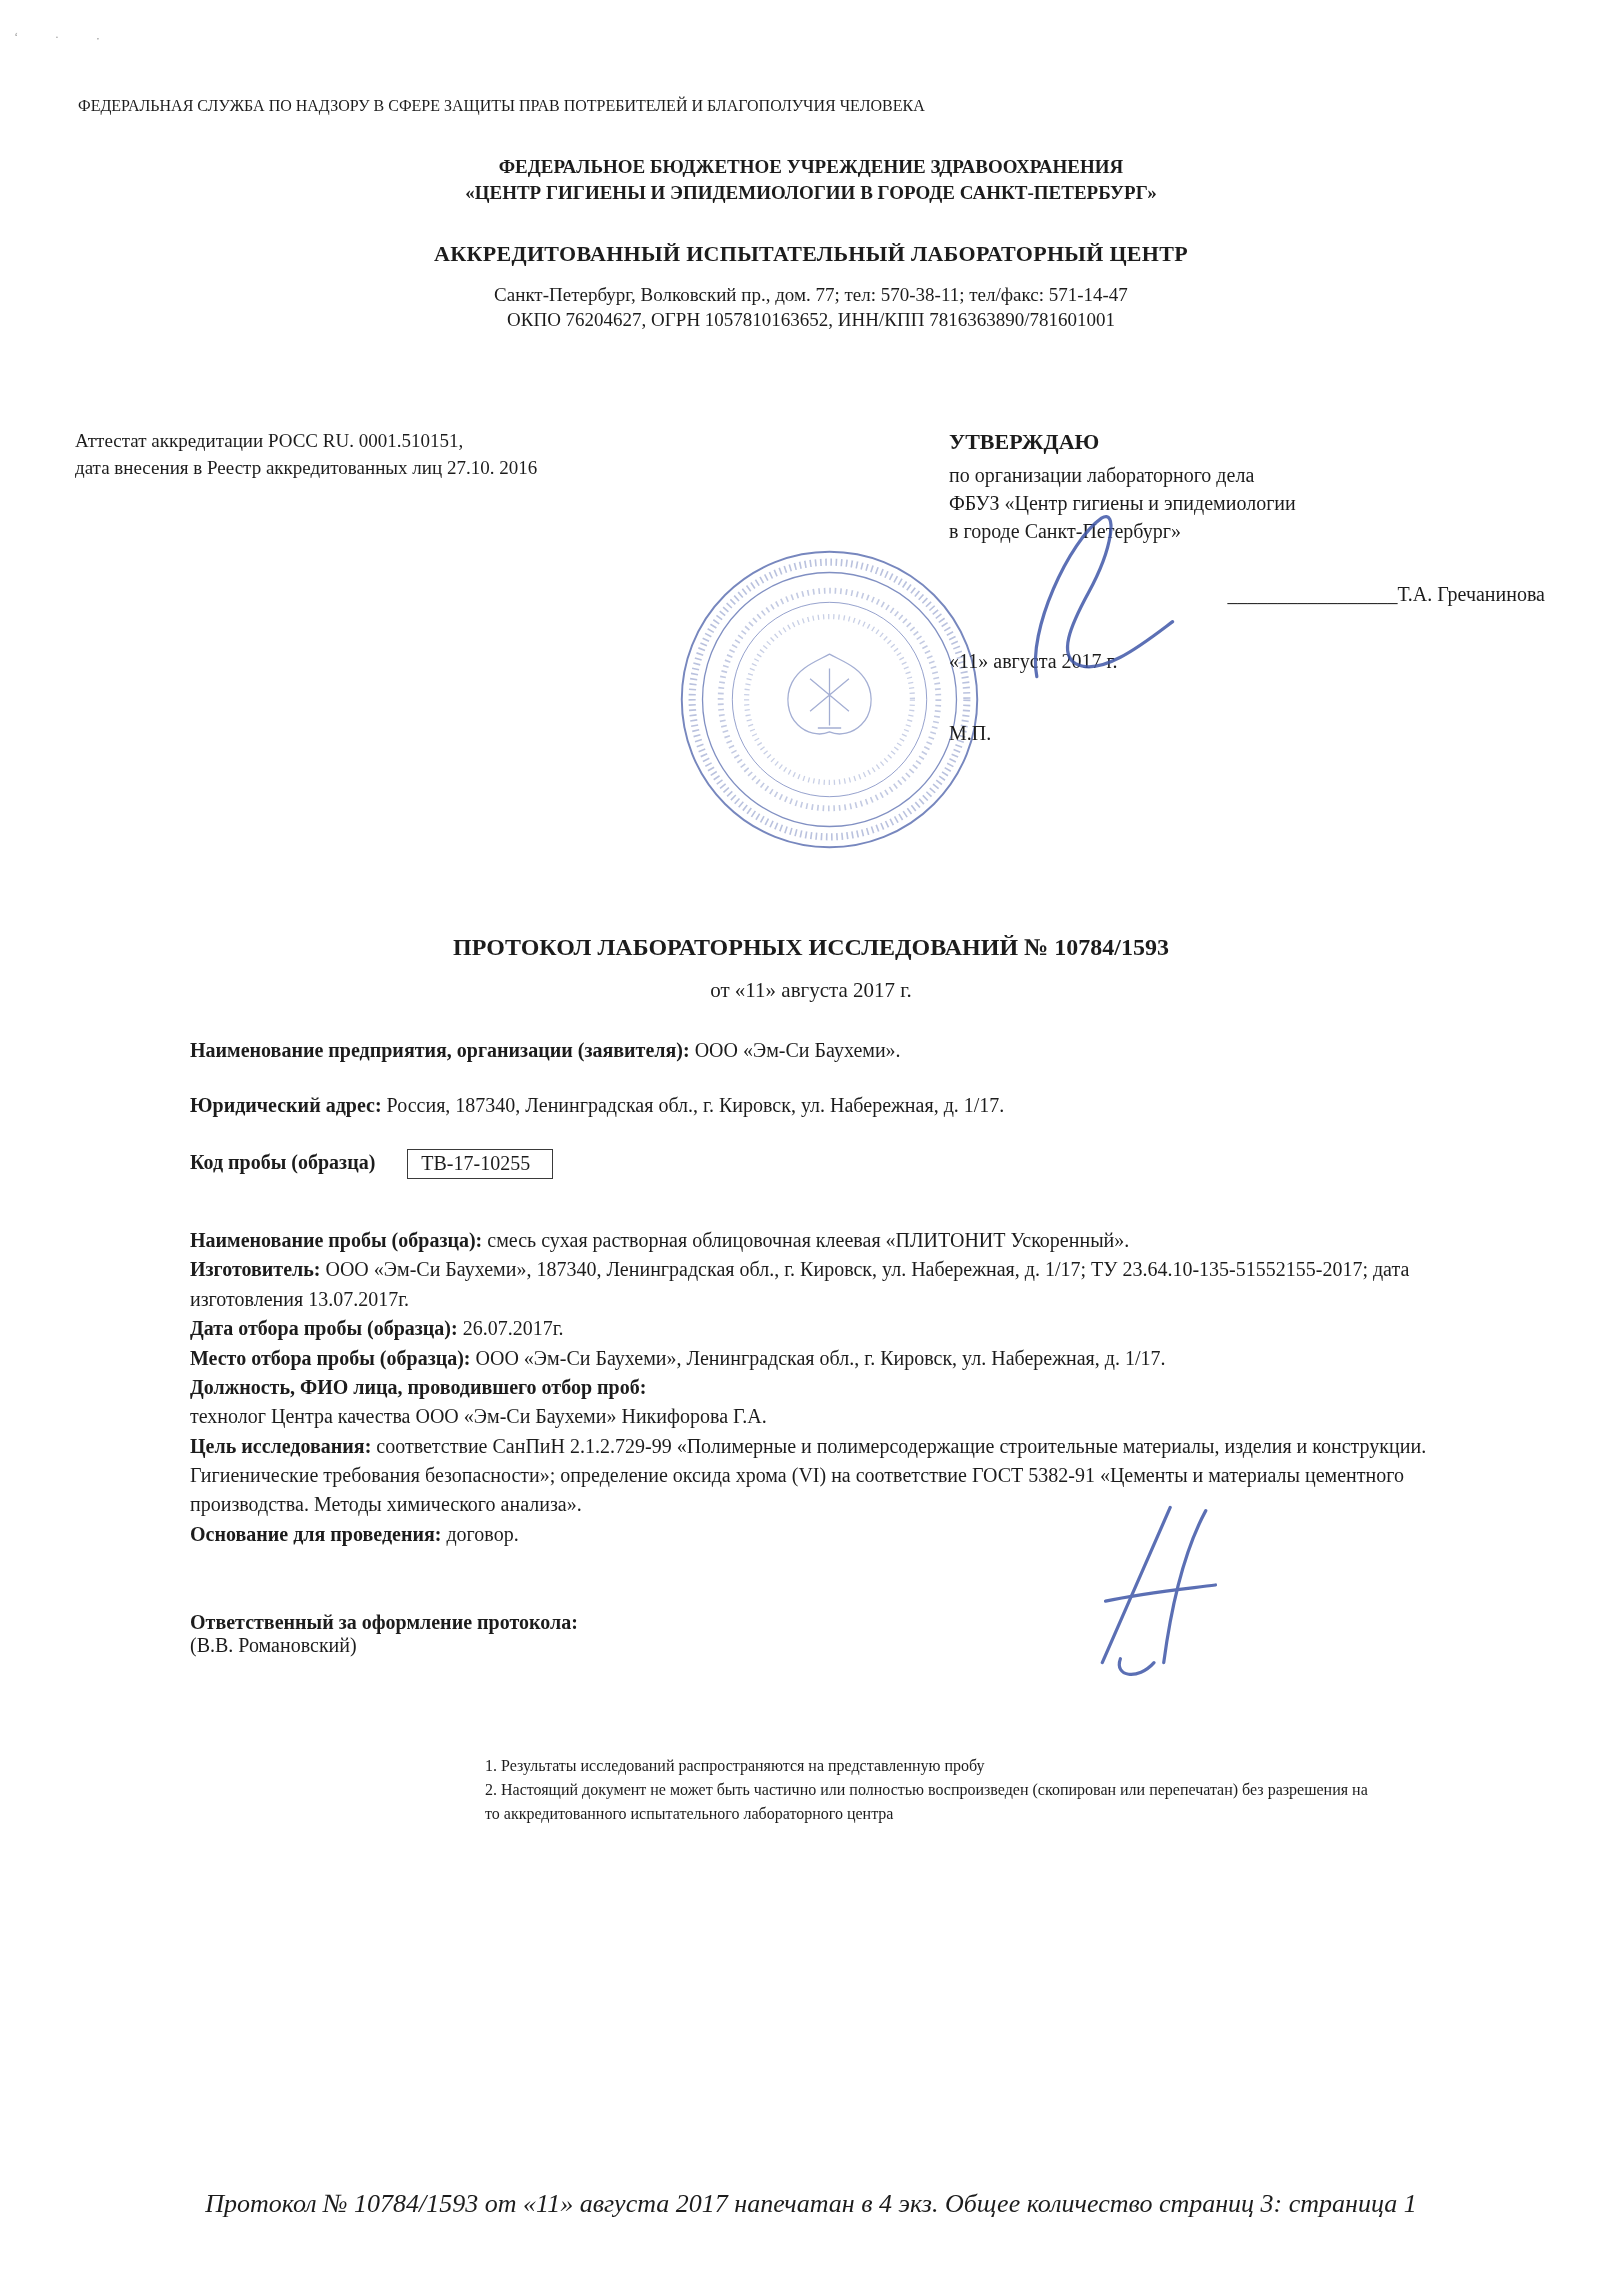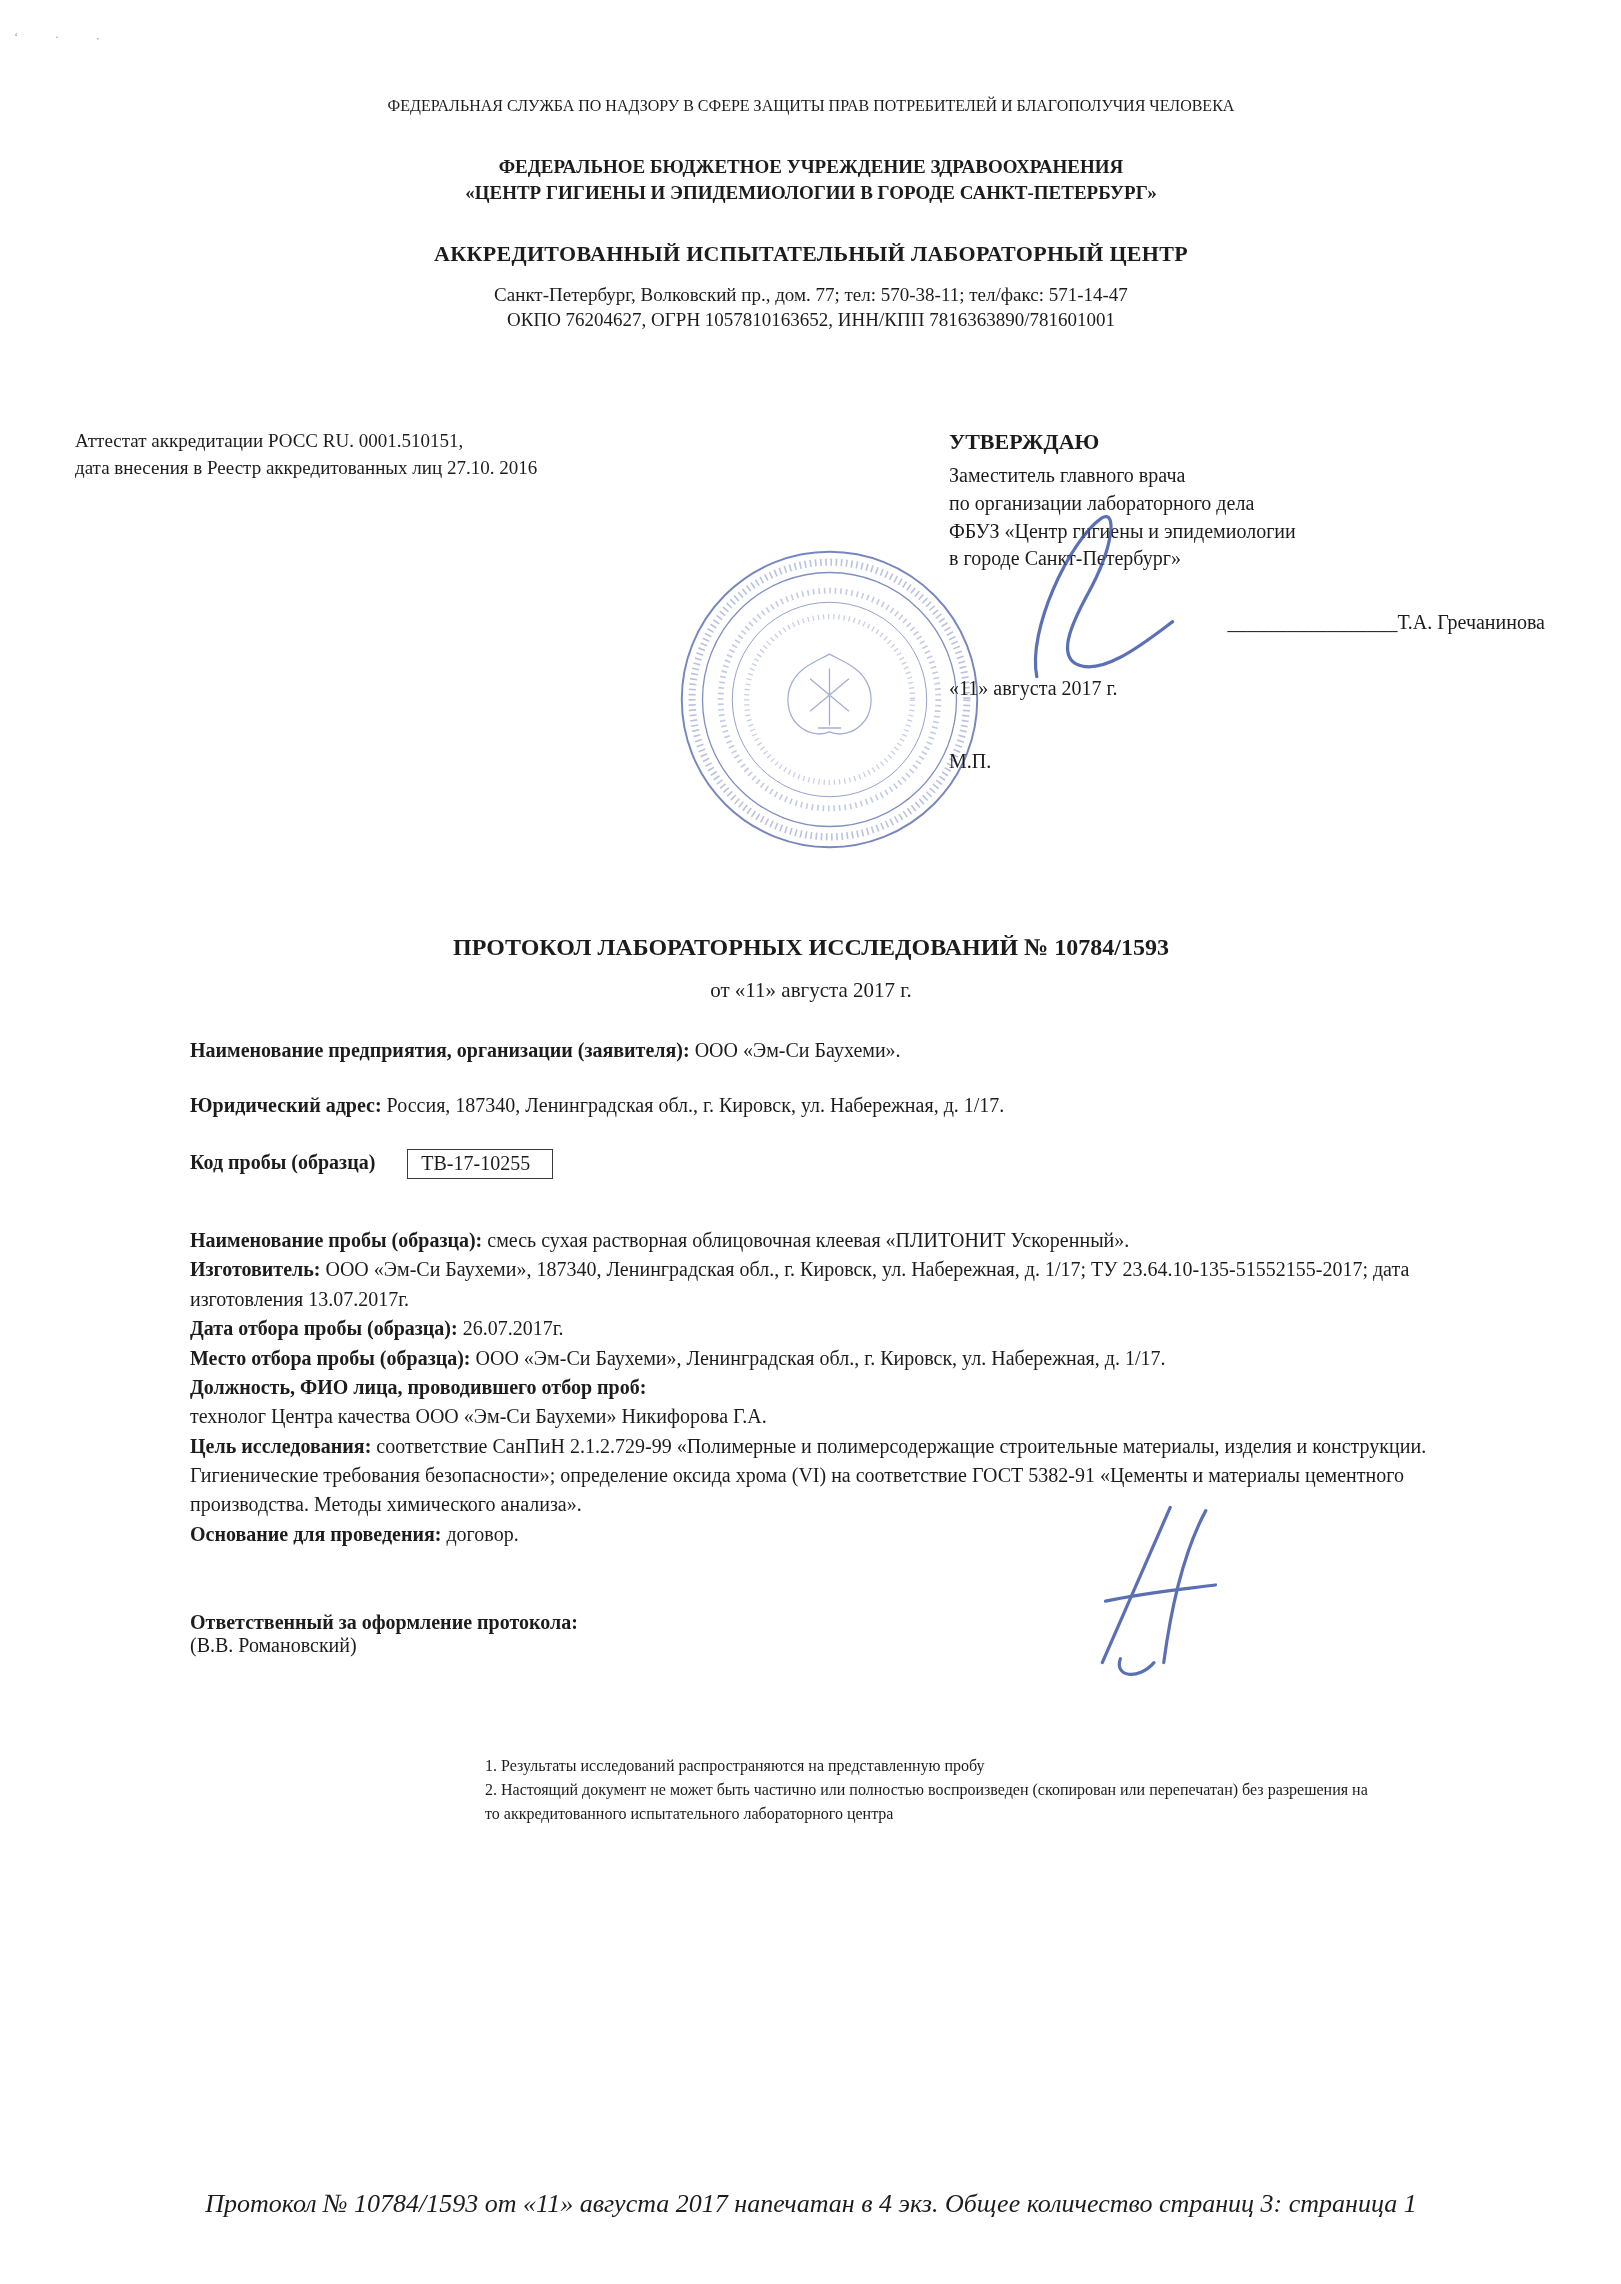--- a/index.html
+++ b/index.html
@@ -15,21 +15,21 @@
     overflow:hidden;
     box-sizing:border-box;
     padding-top:97px;
   }
   .b{font-weight:bold;}
   .artifact{
     position:absolute; top:31px; left:14.3px;
     font-size:11.7px; color:#9a9a9a; letter-spacing:17px; white-space:nowrap;
   }
   
-  .agency{font-size:16px; text-align:center; padding:0 78px;}
+  .agency{font-size:16px; text-align:left; padding:0 78px;}
   .inst{margin-top:39px; font-weight:bold; font-size:19px; line-height:1.35; text-align:center;}
   .center-title{margin-top:36px; font-size:22px; letter-spacing:0.3px; text-align:center;font-weight:bold;}
   .addr{margin-top:14.3px; font-size:19px; line-height:1.35; text-align:center;}
   
   .approval{position:relative; margin-top:94px; min-height:431px;}
   .accred{margin-left:75px; width:765px; font-size:19px; line-height:1.45;}
   .approve{position:absolute; left:949px; top:0; width:596px; line-height:1.38; z-index:2;}
   .approve-title{font-weight:bold; font-size:22px; margin-bottom:5.2px;}
   .sig-row{margin-top:36px; white-space:nowrap;text-align:right;}
   .approve-date{margin-top:39px;}
@@ -104,21 +104,20 @@
     </svg>
 
     <svg class="sig1" width="207" height="194" viewBox="0 0 320 300">
       <g fill="none" stroke="#3f57a8" stroke-width="5" stroke-linecap="round" opacity="0.85">
         <path d="M60 270 C 45 200, 110 60, 160 25 C 185 10, 178 70, 140 140 C 110 195, 95 235, 120 250 C 160 272, 230 215, 270 185"></path>
       </g>
     </svg>
 
     <div class="approve">
       <div class="approve-title">УТВЕРЖДАЮ</div>
-      <div>Заместитель главного врача</div>
       <div>по организации лабораторного дела</div>
       <div>ФБУЗ «Центр гигиены и эпидемиологии</div>
       <div>в городе Санкт-Петербург»</div>
       <div class="sig-row"><span>_________________</span><span>Т.А. Гречанинова</span></div>
       <div class="approve-date">«11» августа  2017 г.</div>
       <div class="approve-mp">М.П.</div>
     </div>
   </div>
 
   <div class="protocol-title">ПРОТОКОЛ ЛАБОРАТОРНЫХ ИССЛЕДОВАНИЙ № 10784/1593</div>

